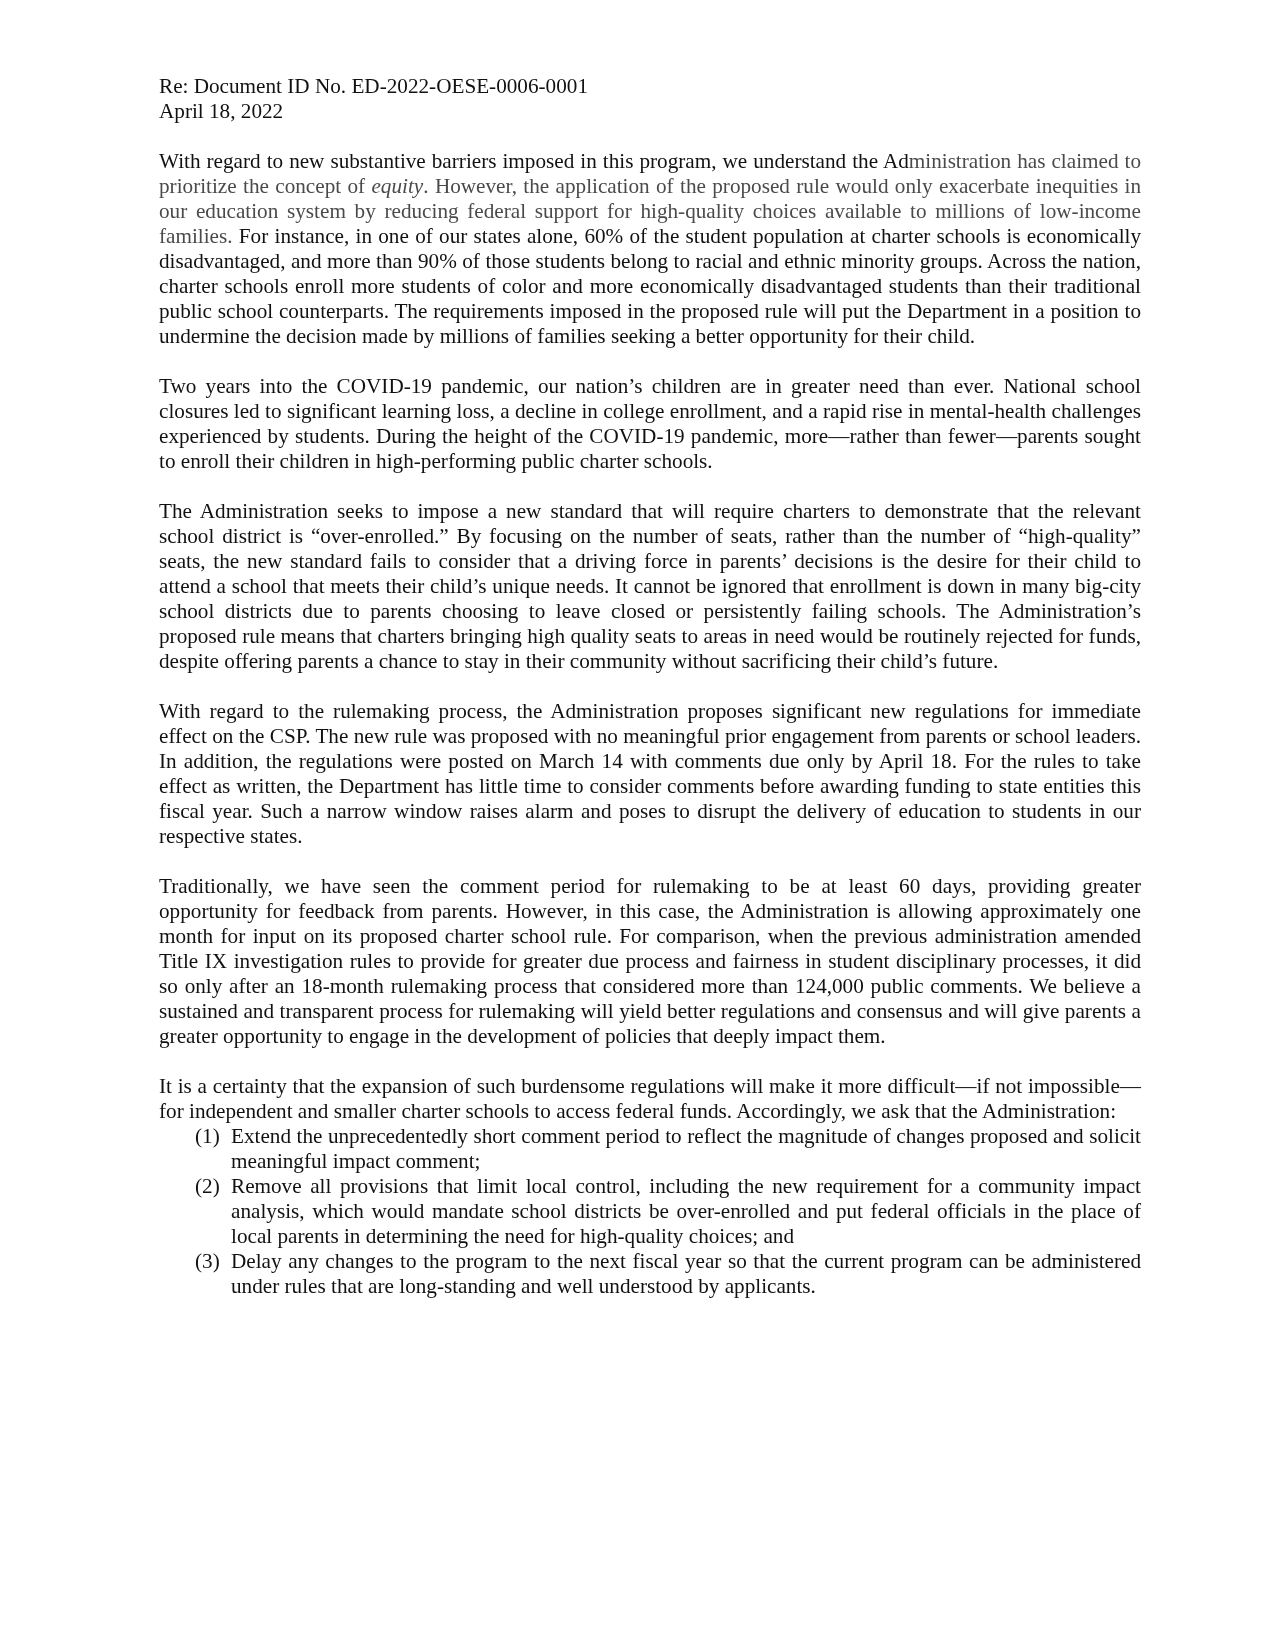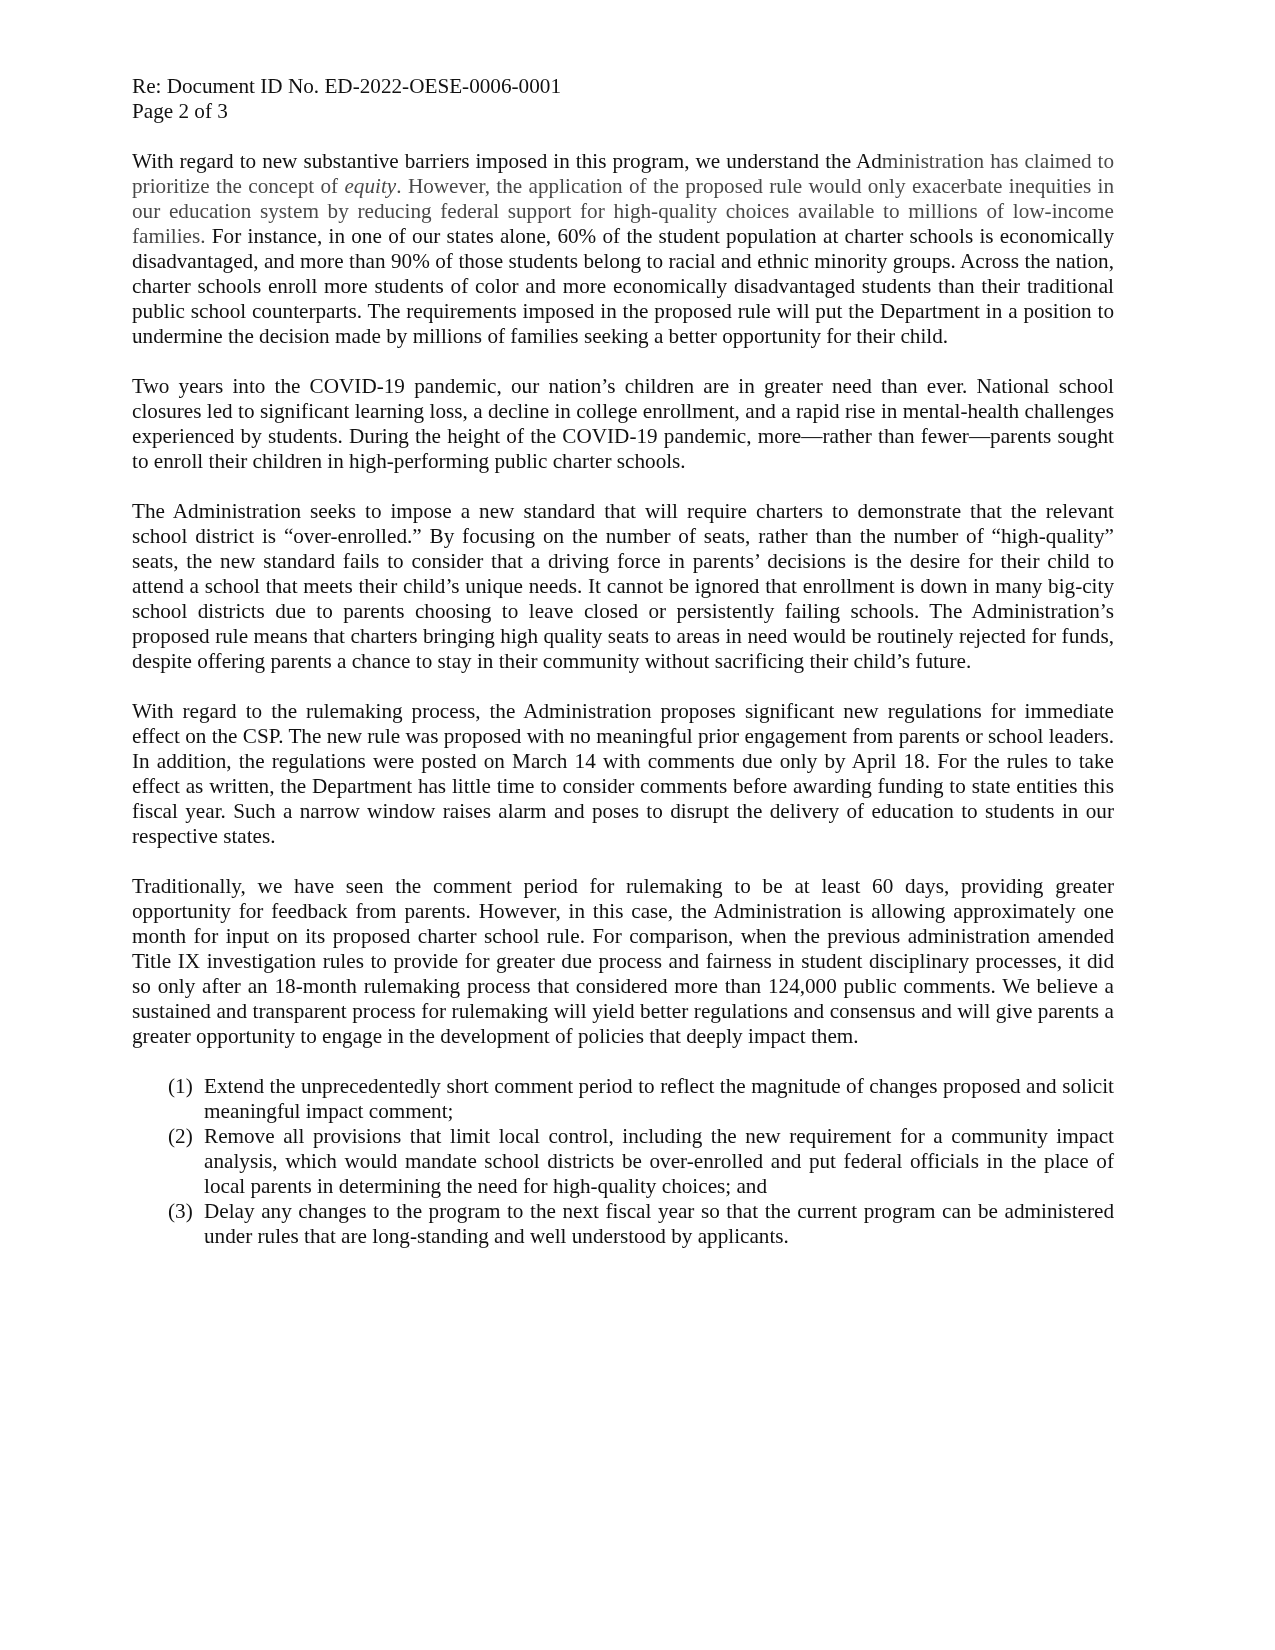--- a/index.html
+++ b/index.html
@@ -10,21 +10,21 @@
     body {
       width: 1275px;
       height: 1650px;
       position: relative;
       overflow: hidden;
       font-family: "Liberation Serif", "DejaVu Serif", serif;
       color: #111111;
     }
     .page {
       position: absolute;
-      left: 132px;
+      left: 159px;
       top: 74px;
       width: 982px;
       font-size: 21.2px;
       line-height: 25px;
     }
     .header-line {
       display: block;
       white-space: nowrap;
     }
     .header {
@@ -56,33 +56,34 @@
       top: 0;
     }
   </style>
 </head>
 <body>
 
 <div class="page">
 
   <div class="header">
     <span class="header-line">Re: Document ID No. ED-2022-OESE-0006-0001</span>
-    <span class="header-line">Page 2 of 3</span>
+    <span class="header-line">April 18, 2022</span>
   </div>
 
   <p class="para"><span>With regard to new substantive barriers imposed in this program, we understand the Ad</span><span class="gray">ministration has claimed to prioritize the concept of </span><em class="gray">equity</em><span class="gray">.  However, the application of the proposed rule would only exacerbate inequities in our education system by reducing federal support for high-quality choices available to millions of low-income families.</span><span>  For instance, in one of our states alone, 60% of the student population at charter schools is economically disadvantaged, and more than 90% of those students belong to racial and ethnic minority groups. Across the nation, charter schools enroll more students of color and more economically disadvantaged students than their traditional public school counterparts. The requirements imposed in the proposed rule will put the Department in a position to undermine the decision made by millions of families seeking a better opportunity for their child.</span></p>
 
   <p class="para">Two years into the COVID-19 pandemic, our nation’s children are in greater need than ever.  National school closures led to significant learning loss, a decline in college enrollment, and a rapid rise in mental-health challenges experienced by students.  During the height of the COVID-19 pandemic, more—rather than fewer—parents sought to enroll their children in high-performing public charter schools.</p>
 
   <p class="para">The Administration seeks to impose a new standard that will require charters to demonstrate that the relevant school district is “over-enrolled.”  By focusing on the number of seats, rather than the number of “high-quality” seats, the new standard fails to consider that a driving force in parents’ decisions is the desire for their child to attend a school that meets their child’s unique needs.   It cannot be ignored that enrollment is down in many big-city school districts due to parents choosing to leave closed or persistently failing schools.  The Administration’s proposed rule means that charters bringing high quality seats to areas in need would be routinely rejected for funds, despite offering parents a chance to stay in their community without sacrificing their child’s future.</p>
 
   <p class="para">With regard to the rulemaking process, the Administration proposes significant new regulations for immediate effect on the CSP. The new rule was proposed with no meaningful prior engagement from parents or school leaders.  In addition, the regulations were posted on March 14 with comments due only by April 18.  For the rules to take effect as written, the Department has little time to consider comments before awarding funding to state entities this fiscal year.  Such a narrow window raises alarm and poses to disrupt the delivery of education to students in our respective states.</p>
 
   <p class="para">Traditionally, we have seen the comment period for rulemaking to be at least 60 days, providing greater opportunity for feedback from parents.  However, in this case, the Administration is allowing approximately one month for input on its proposed charter school rule.  For comparison, when the previous administration amended Title IX investigation rules to provide for greater due process and fairness in student disciplinary processes, it did so only after an 18-month rulemaking process that considered more than 124,000 public comments.  We believe a sustained and transparent process for rulemaking will yield better regulations and consensus and will give parents a greater opportunity to engage in the development of policies that deeply impact them.</p>
 
+  <p class="para" style="margin-bottom:0">It is a certainty that the expansion of such burdensome regulations will make it more difficult—if not impossible—for independent and smaller charter schools to access federal funds.  Accordingly, we ask that the Administration:</p>
 
   <ol class="requests">
     <li>
       <span class="num">(1)</span>
       <span>Extend the unprecedentedly short comment period to reflect the magnitude of changes proposed and solicit meaningful impact comment;</span>
     </li>
     <li>
       <span class="num">(2)</span>
       <span>Remove all provisions that limit local control, including the new requirement for a community impact analysis, which would mandate school districts be over-enrolled and put federal officials in the place of local parents in determining the need for high-quality choices; and</span>
     </li>

